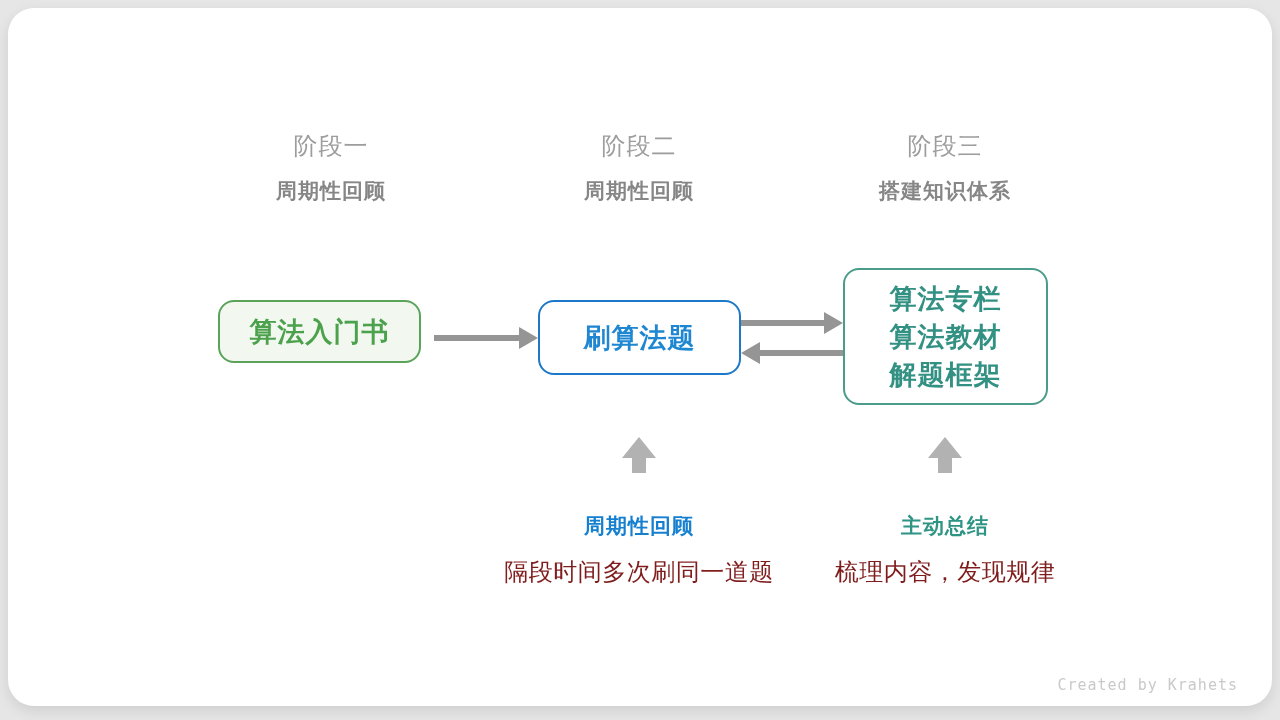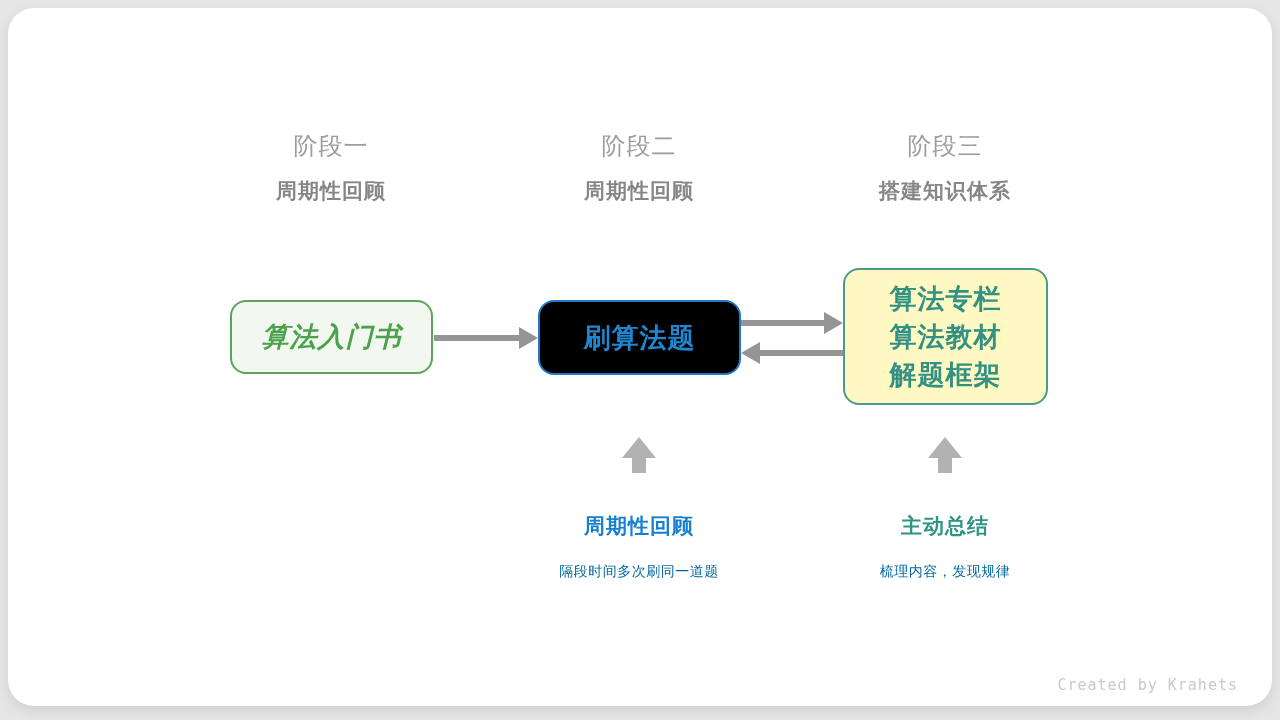--- a/index.html
+++ b/index.html
@@ -34,22 +34,22 @@
   .node {
     border-radius: 16px;
     border: 2px solid;
     display: flex; flex-direction: column;
     align-items: center; justify-content: center;
     font-weight: bold; font-size: 27px;
     letter-spacing: 1px;
     line-height: 38px;
   }
   .node.green { border-color: #5ba35b; background: #f2f8f0; color: #4ca14c; }
-  .node.blue  { border-color: #1e78c8; background: #000000; color: #1f87d2; }
-  .node.teal  { border-color: #4b9b8b; background: #fef9c3; color: #339183; }
+  .node.blue  { border-color: #1e78c8; background: #ffffff; color: #1f87d2; }
+  .node.teal  { border-color: #4b9b8b; background: #ffffff; color: #339183; }
   
   .h-arrow { height: 24px; }
   .h-arrow .stem {
     position: absolute; top: 9px; height: 6px; background: #959595;
   }
   .h-arrow.to-right .stem { left: 0; right: 15px; }
   .h-arrow.to-left  .stem { left: 15px; right: 0; }
   .h-arrow .head {
     position: absolute; top: 1px;
     width: 0; height: 0;
@@ -73,22 +73,22 @@
   
   .anno-title {
     width: 260px; text-align: center;
     font-size: 21px; font-weight: bold;
     letter-spacing: 1px;
   }
   .anno-title.blue { color: #1680d0; }
   .anno-title.teal { color: #2e9484; }
   .anno-desc {
     width: 320px; text-align: center;
-    font-size: 14px; line-height: 27px;
-    color: #0369a1; letter-spacing: 0.5px;
+    font-size: 24px; line-height: 27px;
+    color: #7f1d1d; letter-spacing: 0.5px;
   }
   .credit {
     font-family: "DejaVu Sans Mono", "Liberation Mono", monospace;
     font-size: 15px; color: #c9c9c9;
     letter-spacing: 1px;
     text-align: right;
     width: 300px;
   }
 </style>
 </head>
@@ -98,21 +98,21 @@
 
 <div class="abs stage-label" style="left:221px; top:130px;">阶段一</div>
 <div class="abs stage-subtitle" style="left:201px; top:177px;">周期性回顾</div>
 
 <div class="abs stage-label" style="left:529px; top:130px;">阶段二</div>
 <div class="abs stage-subtitle" style="left:509px; top:177px;">周期性回顾</div>
 
 <div class="abs stage-label" style="left:835px; top:130px;">阶段三</div>
 <div class="abs stage-subtitle" style="left:815px; top:177px;">搭建知识体系</div>
 
-<div class="abs node green" style="left:230px; top:300px; width:203px; height:74px;font-style:italic;">
+<div class="abs node green" style="left:218px; top:300px; width:203px; height:63px;">
   <span>算法入门书</span>
 </div>
 
 <div class="abs node blue" style="left:538px; top:300px; width:203px; height:75px;">
   <span>刷算法题</span>
 </div>
 
 <div class="abs node teal" style="left:843px; top:268px; width:205px; height:137px;">
   <span>算法专栏</span>
   <span>算法教材</span>

